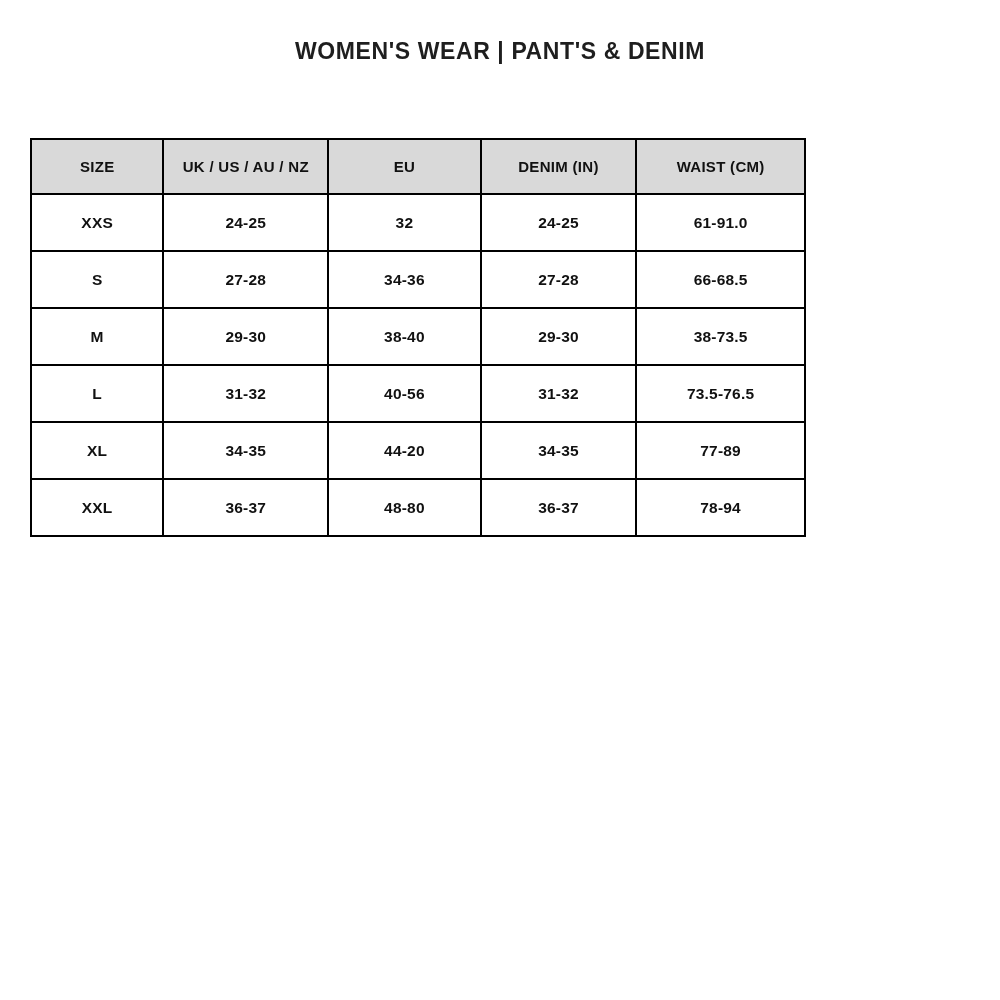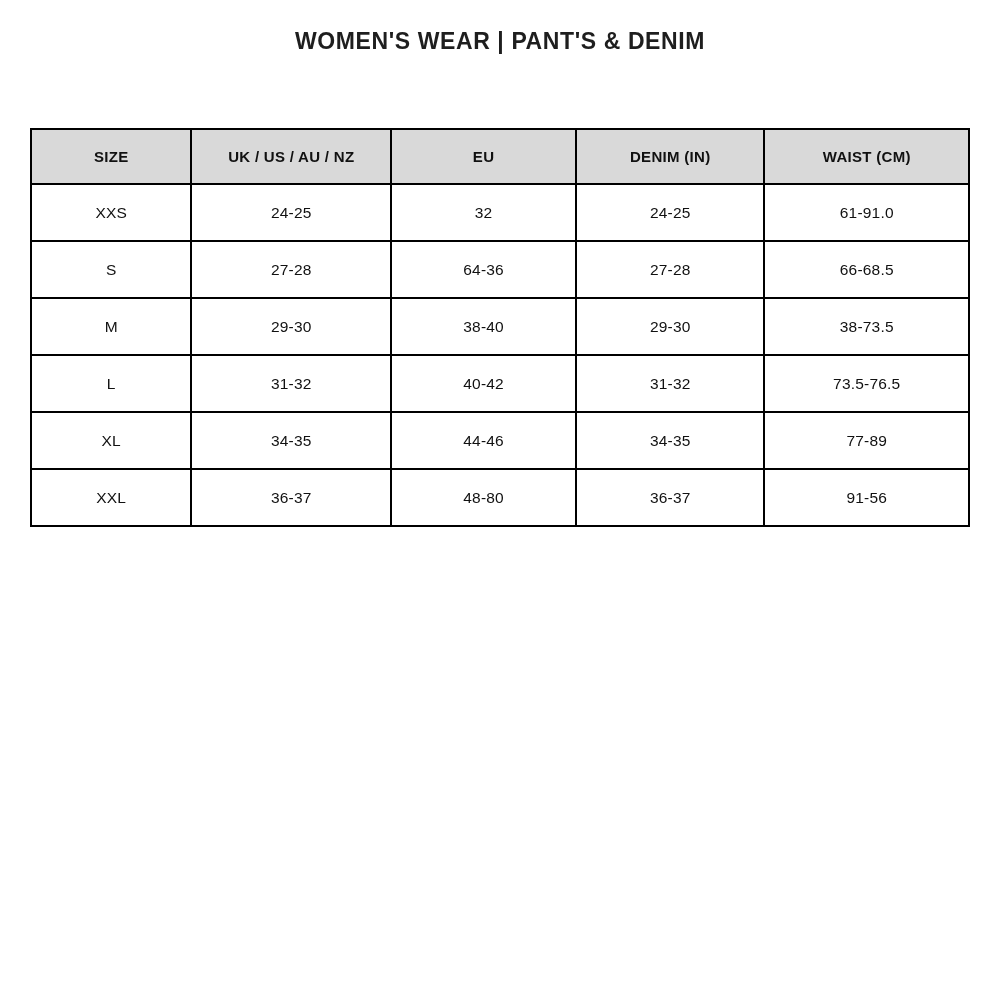--- a/index.html
+++ b/index.html
@@ -10,32 +10,32 @@
     font-family: "Liberation Sans", sans-serif;
     color: #1b1b1b;
     overflow: hidden;
   }
   .page {
     width: 1000px;
     height: 1000px;
     position: relative;
   }
   .page-title {
-    margin-top: 28px;
+    margin-top: 38px;
     text-align: center;
     font-size: 23px;
     font-weight: 700;
     letter-spacing: 0.6px;
     color: #1e1e1e;
   }
   .table-wrap {
     position: absolute;
     left: 30px;
     top: 100px;
-    width: 940px;
+    width: 776px;
   }
   table.size-chart {
     width: 100%;
     border-collapse: collapse;
     table-layout: fixed;
   }
   table.size-chart th,
   table.size-chart td {
     border: 2px solid #000000;
     text-align: center;
@@ -44,21 +44,21 @@
     color: #111111;
   }
   table.size-chart th {
     background: #d9d9d9;
     font-weight: 700;
     letter-spacing: 0.3px;
     height: 55px;
   }
   table.size-chart td {
     background: #ffffff;
-    font-weight: 400;
+    font-weight: 700;
     letter-spacing: 0.2px;
     height: 57px;
     font-size: 15.5px;
   }
 </style>
 </head>
 <body>
 
 <div class="page">
   <h1 class="page-title">WOMEN'S WEAR | PANT'S &amp; DENIM</h1>
@@ -85,48 +85,48 @@
           <tr>
             <td>XXS</td>
             <td>24-25</td>
             <td>32</td>
             <td>24-25</td>
             <td>61-91.0</td>
           </tr>
           <tr>
             <td>S</td>
             <td>27-28</td>
-            <td>64-36</td>
+            <td>34-36</td>
             <td>27-28</td>
             <td>66-68.5</td>
           </tr>
           <tr>
             <td>M</td>
             <td>29-30</td>
             <td>38-40</td>
             <td>29-30</td>
             <td>38-73.5</td>
           </tr>
           <tr>
             <td>L</td>
             <td>31-32</td>
-            <td>40-42</td>
+            <td>40-56</td>
             <td>31-32</td>
             <td>73.5-76.5</td>
           </tr>
           <tr>
             <td>XL</td>
             <td>34-35</td>
-            <td>44-46</td>
+            <td>44-20</td>
             <td>34-35</td>
             <td>77-89</td>
           </tr>
           <tr>
             <td>XXL</td>
             <td>36-37</td>
             <td>48-80</td>
             <td>36-37</td>
-            <td>91-56</td>
+            <td>78-94</td>
           </tr>
         </tbody>
     </table>
   </div>
 </div>
 
 </body></html>

